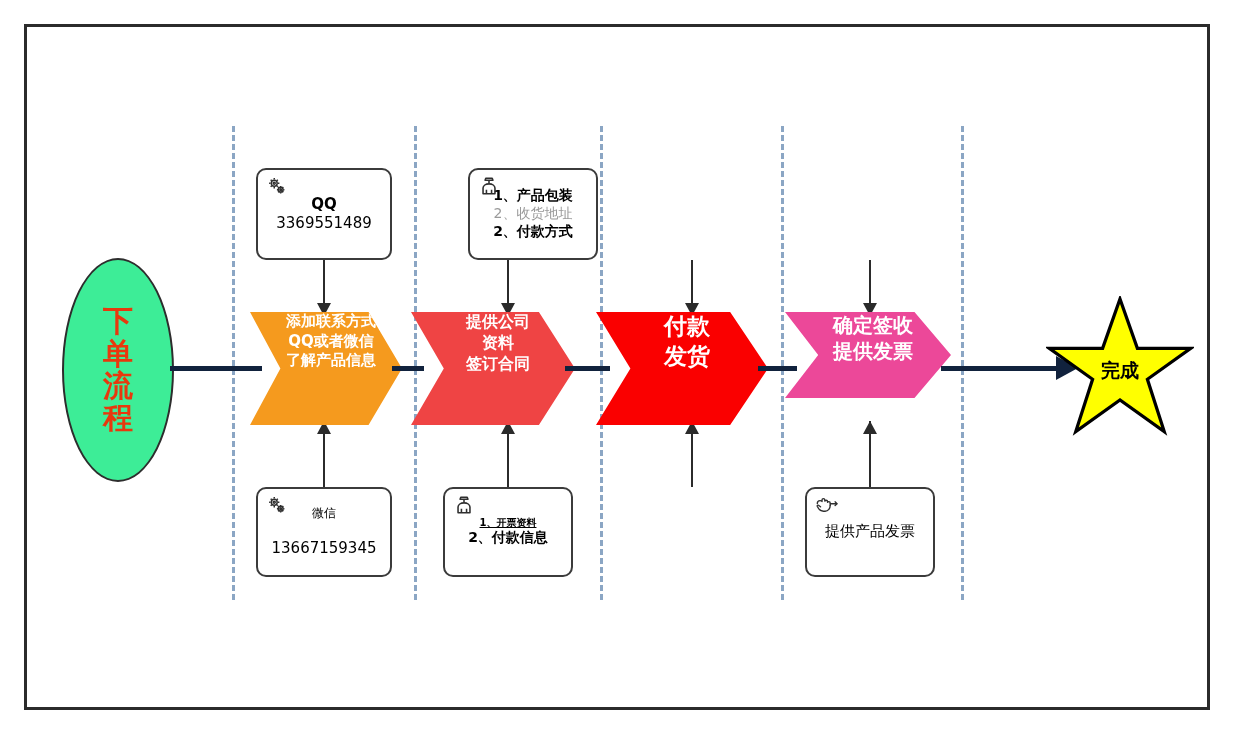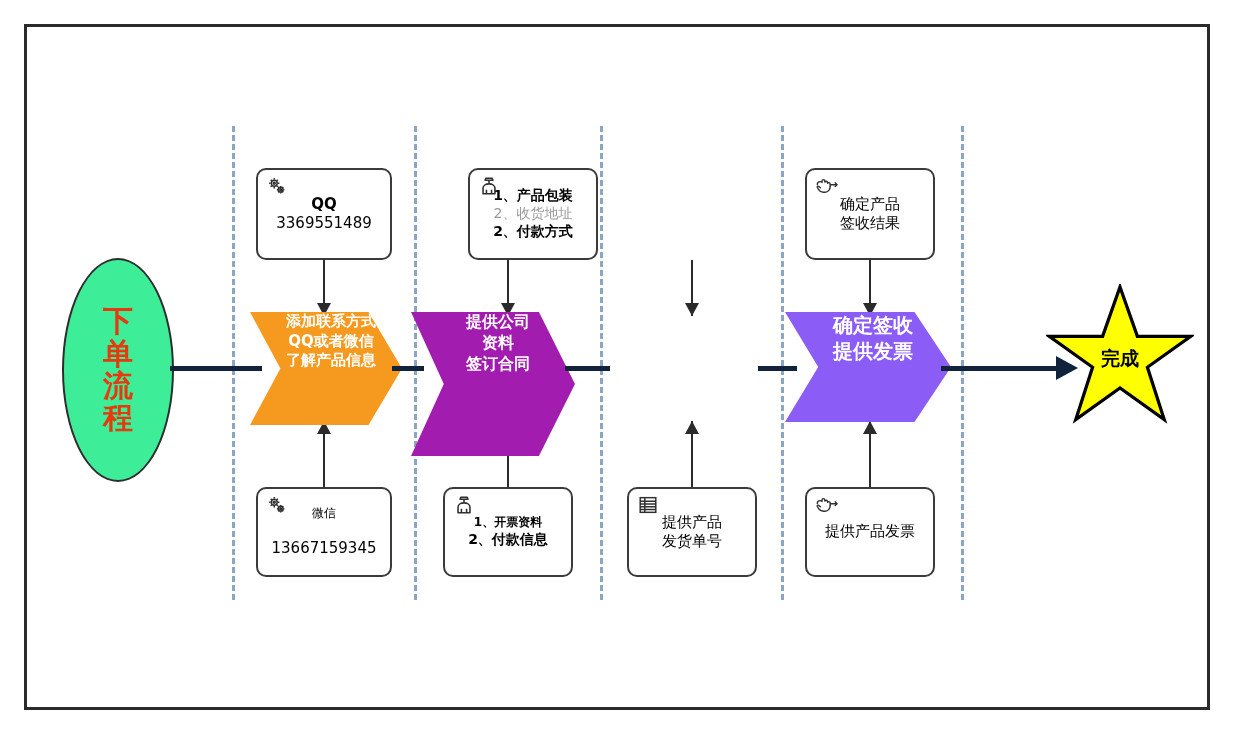--- a/index.html
+++ b/index.html
@@ -234,90 +234,70 @@
     <div class="note" style="left: 443px; width: 130px; top: 487px; height: 90px;">
       <div class="note-icon"><svg width="22" height="22" viewBox="0 0 24 24">
           <g fill="none" stroke="#2f2f2f" stroke-width="1.7" stroke-linejoin="round">
             <path d="M8.5 3.5h7l0.8 2.2h-8.6z"></path>
             <path d="M12 6 v3"></path>
             <path d="M5.5 20.5v-6.2c0-2.6 2.9-4.6 6.5-4.6s6.5 2 6.5 4.6v6.2z"></path>
             <path d="M9.2 20.5v-4.4M14.8 20.5v-4.4"></path>
           </g>
         </svg></div>
       <div class="note-body left-ind">
-        <span class="line t-cn bold" style="font-size: 12px;">1、开票资料</span>
+        <span class="line t-cn bold" style="font-size: 10px; text-decoration: underline;">1、开票资料</span>
         <span class="line t-cn bold" style="font-size: 14px;">2、付款信息</span>
       </div>
     </div>
     <div class="conn" style="left: 507px; top: 260px; height: 56px;"></div>
     <div class="arrow-head-down" style="left: 501px; top: 303px;"></div>
     <div class="conn" style="left: 507px; top: 421px; height: 66px;"></div>
     <div class="arrow-head-up" style="left: 501px; top: 421px;"></div>
-    <div class="chev" style="left: 411px; top: 312px; width: 164px; height: 144px; background: #a21caf;">
+    <div class="chev" style="left: 411px; top: 312px; width: 164px; height: 113px; background: #ef4444;">
       <div class="chev-text t-cn" style="font-size: 16px; color: rgb(255, 255, 255);">
         <span class="line">提供公司</span>
         <span class="line">资料</span>
         <span class="line">签订合同</span>
       </div>
     </div>
-    <div class="note" style="left: 627px; width: 130px; top: 487px; height: 90px;">
-      <div class="note-icon"><svg width="22" height="22" viewBox="0 0 24 24">
-          <g fill="none" stroke="#2f2f2f" stroke-width="1.6">
-            <rect x="3.5" y="4" width="17" height="16"></rect>
-            <path d="M3.5 8h17M3.5 11h17M3.5 14h17M3.5 17h17M8.5 4v16"></path>
-          </g>
-        </svg></div>
-      <div class="note-body">
-        <span class="line t-cn" style="font-size: 15px;">提供产品</span>
-        <span class="line t-cn" style="font-size: 15px;">发货单号</span>
-      </div>
-    </div>
     <div class="conn" style="left: 691px; top: 260px; height: 56px;"></div>
     <div class="arrow-head-down" style="left: 685px; top: 303px;"></div>
     <div class="conn" style="left: 691px; top: 421px; height: 66px;"></div>
     <div class="arrow-head-up" style="left: 685px; top: 421px;"></div>
-    <div class="note" style="left: 805px; width: 130px; top: 168px; height: 92px;">
-      <div class="note-icon"><svg width="24" height="22" viewBox="0 0 26 22">
-          <g fill="none" stroke="#2f2f2f" stroke-width="1.5" stroke-linejoin="round" stroke-linecap="round">
-            <path d="M2.5 9.5c0-2 1.5-3.3 3-3.3 1 0 1.7 0.4 2.1 0.9V5.6c0-0.9 0.7-1.5 1.5-1.5s1.5 0.6 1.5 1.5v1.1c0.3-0.5 0.9-0.8 1.5-0.8 0.9 0 1.5 0.7 1.5 1.5v0.6c0.3-0.4 0.8-0.6 1.3-0.6 0.9 0 1.6 0.7 1.6 1.6v2.4"></path>
-            <path d="M16.5 11.4c0 3.2-2.1 6.3-5.6 6.3H9.1c-2.6 0-4.3-1.3-5.4-3.2l-1.2-2.1c-0.4-0.8 0.6-1.6 1.3-1.1l2.2 1.6"></path>
-            <path d="M16.6 9.6h7"></path>
-            <path d="M21.8 7.6l2 2-2 2"></path>
-          </g>
-        </svg></div>
-      <div class="note-body">
-        <span class="line t-cn" style="font-size: 15px;">确定产品</span>
-        <span class="line t-cn" style="font-size: 15px;">签收结果</span>
+    <div class="chev" style="left: 596px; top: 312px; width: 172px; height: 113px; background: rgb(250, 0, 0);">
+      <div class="chev-text t-cn" style="font-size: 23px; color: rgb(255, 255, 255);">
+        <span class="line">付款</span>
+        <span class="line">发货</span>
       </div>
     </div>
     <div class="note" style="left: 805px; width: 130px; top: 487px; height: 90px;">
       <div class="note-icon"><svg width="24" height="22" viewBox="0 0 26 22">
           <g fill="none" stroke="#2f2f2f" stroke-width="1.5" stroke-linejoin="round" stroke-linecap="round">
             <path d="M2.5 9.5c0-2 1.5-3.3 3-3.3 1 0 1.7 0.4 2.1 0.9V5.6c0-0.9 0.7-1.5 1.5-1.5s1.5 0.6 1.5 1.5v1.1c0.3-0.5 0.9-0.8 1.5-0.8 0.9 0 1.5 0.7 1.5 1.5v0.6c0.3-0.4 0.8-0.6 1.3-0.6 0.9 0 1.6 0.7 1.6 1.6v2.4"></path>
             <path d="M16.5 11.4c0 3.2-2.1 6.3-5.6 6.3H9.1c-2.6 0-4.3-1.3-5.4-3.2l-1.2-2.1c-0.4-0.8 0.6-1.6 1.3-1.1l2.2 1.6"></path>
             <path d="M16.6 9.6h7"></path>
             <path d="M21.8 7.6l2 2-2 2"></path>
           </g>
         </svg></div>
       <div class="note-body">
         <span class="line t-cn" style="font-size: 15px;">提供产品发票</span>
       </div>
     </div>
     <div class="conn" style="left: 869px; top: 260px; height: 56px;"></div>
     <div class="arrow-head-down" style="left: 863px; top: 303px;"></div>
     <div class="conn" style="left: 869px; top: 421px; height: 66px;"></div>
     <div class="arrow-head-up" style="left: 863px; top: 421px;"></div>
-    <div class="chev" style="left: 785px; top: 312px; width: 166px; height: 110px; background: #8b5cf6;">
+    <div class="chev" style="left: 785px; top: 312px; width: 166px; height: 86px; background: #ec4899;">
       <div class="chev-text t-cn" style="font-size: 20px; color: rgb(255, 255, 255);">
         <span class="line">确定签收</span>
         <span class="line">提供发票</span>
       </div>
     </div>
     <div class="spine" style="left: 170px; top: 366px; width: 92px; background: rgb(17, 34, 61);"></div>
     <div class="spine" style="left: 392px; top: 366px; width: 32px; background: rgb(17, 34, 61);"></div>
     <div class="spine" style="left: 565px; top: 366px; width: 45px; background: rgb(17, 34, 61);"></div>
     <div class="spine" style="left: 758px; top: 366px; width: 39px; background: rgb(17, 34, 61);"></div>
     <div class="spine" style="left: 941px; top: 366px; width: 117px; background: rgb(17, 34, 61);"></div>
     <div class="spine-head" style="left: 1056px; top: 356px; border-left-color: rgb(17, 34, 61);"></div>
-    <div class="star-wrap" style="left: 1046px; top: 284px; width: 148px; height: 140px;"><svg width="148" height="140" viewBox="0 0 100 95">
+    <div class="star-wrap" style="left: 1046px; top: 296px; width: 148px; height: 140px;"><svg width="148" height="140" viewBox="0 0 100 95">
         <polygon points="50,2 61.8,35.5 98,35.5 68.6,56.5 80,92 50,70.5 20,92 31.4,56.5 2,35.5 38.2,35.5" fill="#ffff00" stroke="#000000" stroke-width="2.2" stroke-linejoin="miter"></polygon>
       </svg><div class="star-label" style="top: 62px;">完成</div></div>
   </div>
 
 </body></html>

